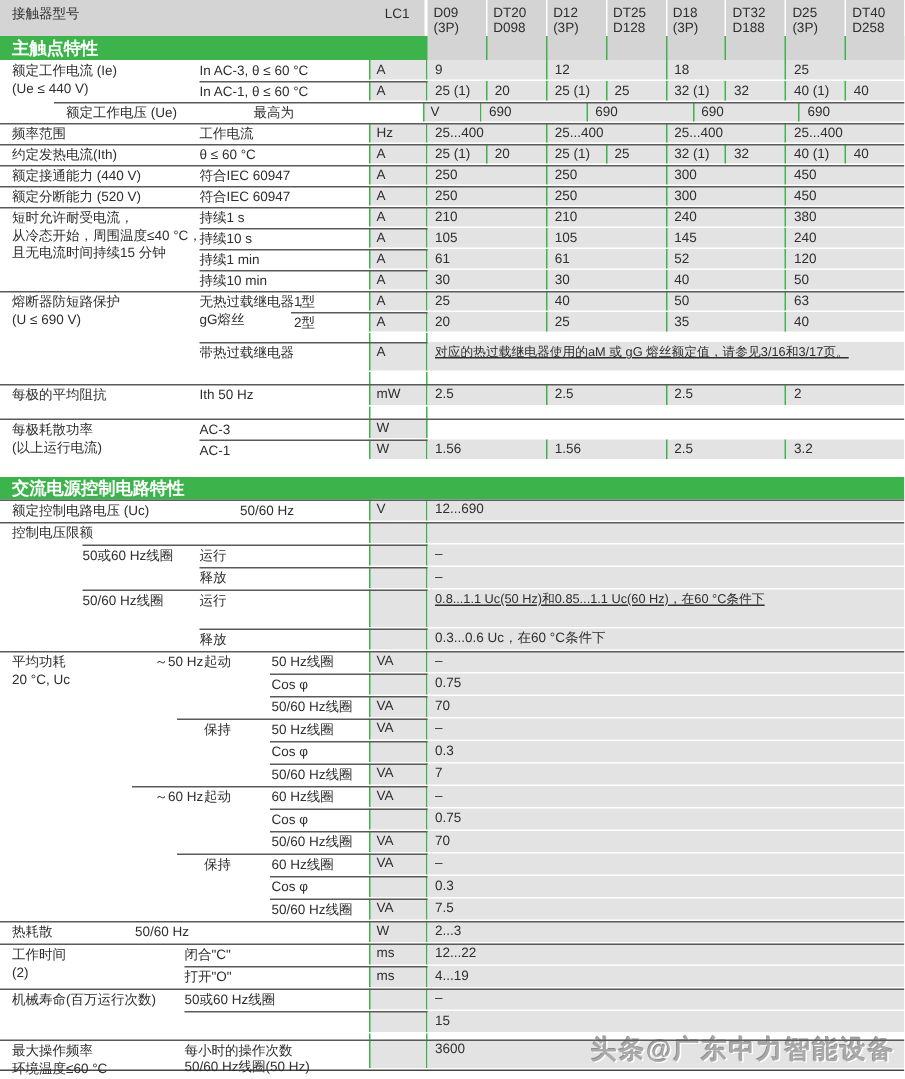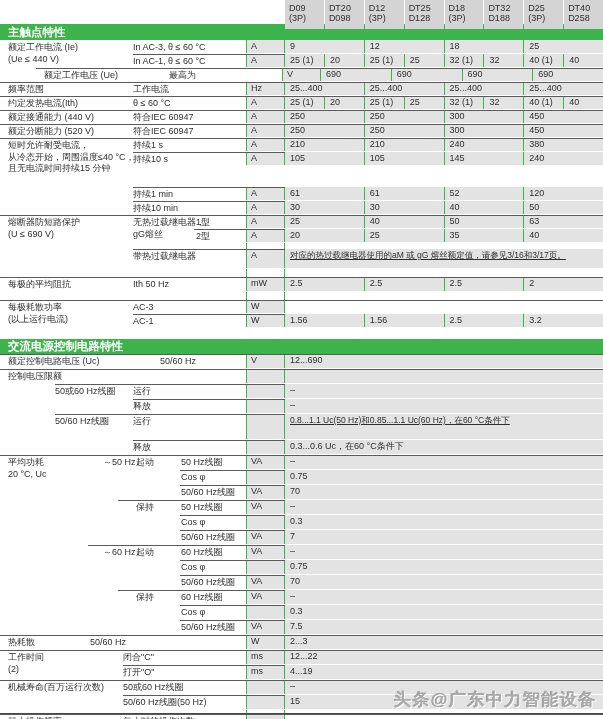--- a/index.html
+++ b/index.html
@@ -3,21 +3,21 @@
 <meta charset="utf-8">
 <style>
   html,body{margin:0;padding:0;background:#fff;}
   .page{position:relative;width:603px;height:719px;background:#fff;overflow:hidden;
         font-family:"Liberation Sans","DejaVu Sans",sans-serif;font-size:9px;color:#2e2e2e;}
   
   .hdr{position:relative;height:24px;}
   .hdr-left{position:absolute;left:0;top:0;width:283px;height:24px;background:var(--header);}
   .hdr-title{position:absolute;left:8px;top:4px;line-height:10px;}
   .hdr-series{position:absolute;right:10px;top:4px;line-height:10px;}
-  #hdrcols{position:absolute;left:285px;top:0;right:0;height:29px;display:flex;}
+  #hdrcols{position:absolute;left:285px;top:0;right:0;height:40px;display:flex;}
   .hcol{flex:1 0 0;background:var(--header);margin-left:1px;padding:3px 0 0 4px;
         white-space:pre-line;line-height:10px;box-sizing:border-box;}
   .hcol:first-child{margin-left:0;}
   
   .band{background:var(--green);color:var(--band_text);font-weight:bold;font-size:11.5px;
         padding-left:8px;box-sizing:border-box;display:flex;align-items:center;}
   
   .row{position:relative;background:transparent;}
   .rline{position:absolute;top:0;height:1px;background:var(--line);z-index:4;}
   .lbl{position:absolute;top:2px;line-height:11.5px;white-space:pre;z-index:3;}
@@ -33,20 +33,24 @@
   
   .bottom-rule{position:absolute;left:0;top:713px;width:603px;height:1px;background:#474747;}
   .watermark{position:absolute;right:6px;top:688px;font-size:17px;font-weight:bold;color:#a9a9a9;
              letter-spacing:1.5px;text-shadow:1px 1px 0 #ffffff,-0.5px -0.5px 0 #8d8d8d;}
 </style>
 </head>
 <body>
 
 <div class="page">
   <div class="hdr">
+    <div class="hdr-left">
+      <span class="hdr-title">接触器型号</span>
+      <span class="hdr-series">LC1</span>
+    </div>
     <div id="hdrcols">
         <div class="hcol">D09
 (3P)</div>
         <div class="hcol">DT20
 D098</div>
         <div class="hcol">D12
 (3P)</div>
         <div class="hcol">DT25
 D128</div>
         <div class="hcol">D18
@@ -170,21 +174,21 @@
         <div class="rline" style="left: 133px; width: 152px;"></div>
         <div class="lbl" style="left: 133px;">持续10 s</div>
         <div class="unit">A</div>
         <div class="vals">
           <div class="cell" style="flex: 2 0 0px;">105</div>
           <div class="cell" style="flex: 2 0 0px;">105</div>
           <div class="cell" style="flex: 2 0 0px;">145</div>
           <div class="cell" style="flex: 2 0 0px;">240</div>
         </div>
       </div>
-      <div class="row" style="height: 14px; line-height: 12px; margin-top: 21px;">
+      <div class="row" style="height: 14px; line-height: 12px;">
         <div class="rline" style="left: 133px; width: 152px;"></div>
         <div class="lbl" style="left: 133px;">持续1 min</div>
         <div class="unit">A</div>
         <div class="vals">
           <div class="cell" style="flex: 2 0 0px;">61</div>
           <div class="cell" style="flex: 2 0 0px;">61</div>
           <div class="cell" style="flex: 2 0 0px;">52</div>
           <div class="cell" style="flex: 2 0 0px;">120</div>
         </div>
       </div>
@@ -460,32 +464,35 @@
         <div class="rline" style="left: 0px; width: 603px;"></div>
         <div class="lbl" style="left: 8px;">机械寿命(百万运行次数)</div>
         <div class="lbl" style="left: 123px;">50或60 Hz线圈</div>
         <div class="unit"></div>
         <div class="vals">
           <div class="cell" style="flex: 8 0 0px;">–</div>
         </div>
       </div>
       <div class="row" style="height: 15px; line-height: 13px;">
         <div class="rline" style="left: 123px; width: 162px;"></div>
-        <div class="lbl" style="left: 123px;">50/60 Hz线圈(50 Hz)</div>
+        <div class="lbl" style="left: 123px; margin-top: 30px;">50/60 Hz线圈(50 Hz)</div>
         <div class="unit"></div>
         <div class="vals">
           <div class="cell" style="flex: 8 0 0px;">15</div>
         </div>
       </div>
       <div class="row" style="height: 4px; line-height: 2px;">
         <div class="svert"></div>
       </div>
       <div class="row" style="height: 20px; line-height: 13px;">
         <div class="rline" style="left: 0px; width: 603px;"></div>
         <div class="lbl" style="left: 8px;">最大操作频率
 环境温度≤60 °C</div>
         <div class="lbl" style="left: 123px;">每小时的操作次数</div>
         <div class="unit"></div>
+        <div class="vals">
+          <div class="cell" style="flex: 8 0 0px;">3600</div>
+        </div>
       </div>
     </div>
   <div class="bottom-rule"></div>
   <div class="watermark">头条@广东中力智能设备</div>
 </div>
 
 </body></html>

